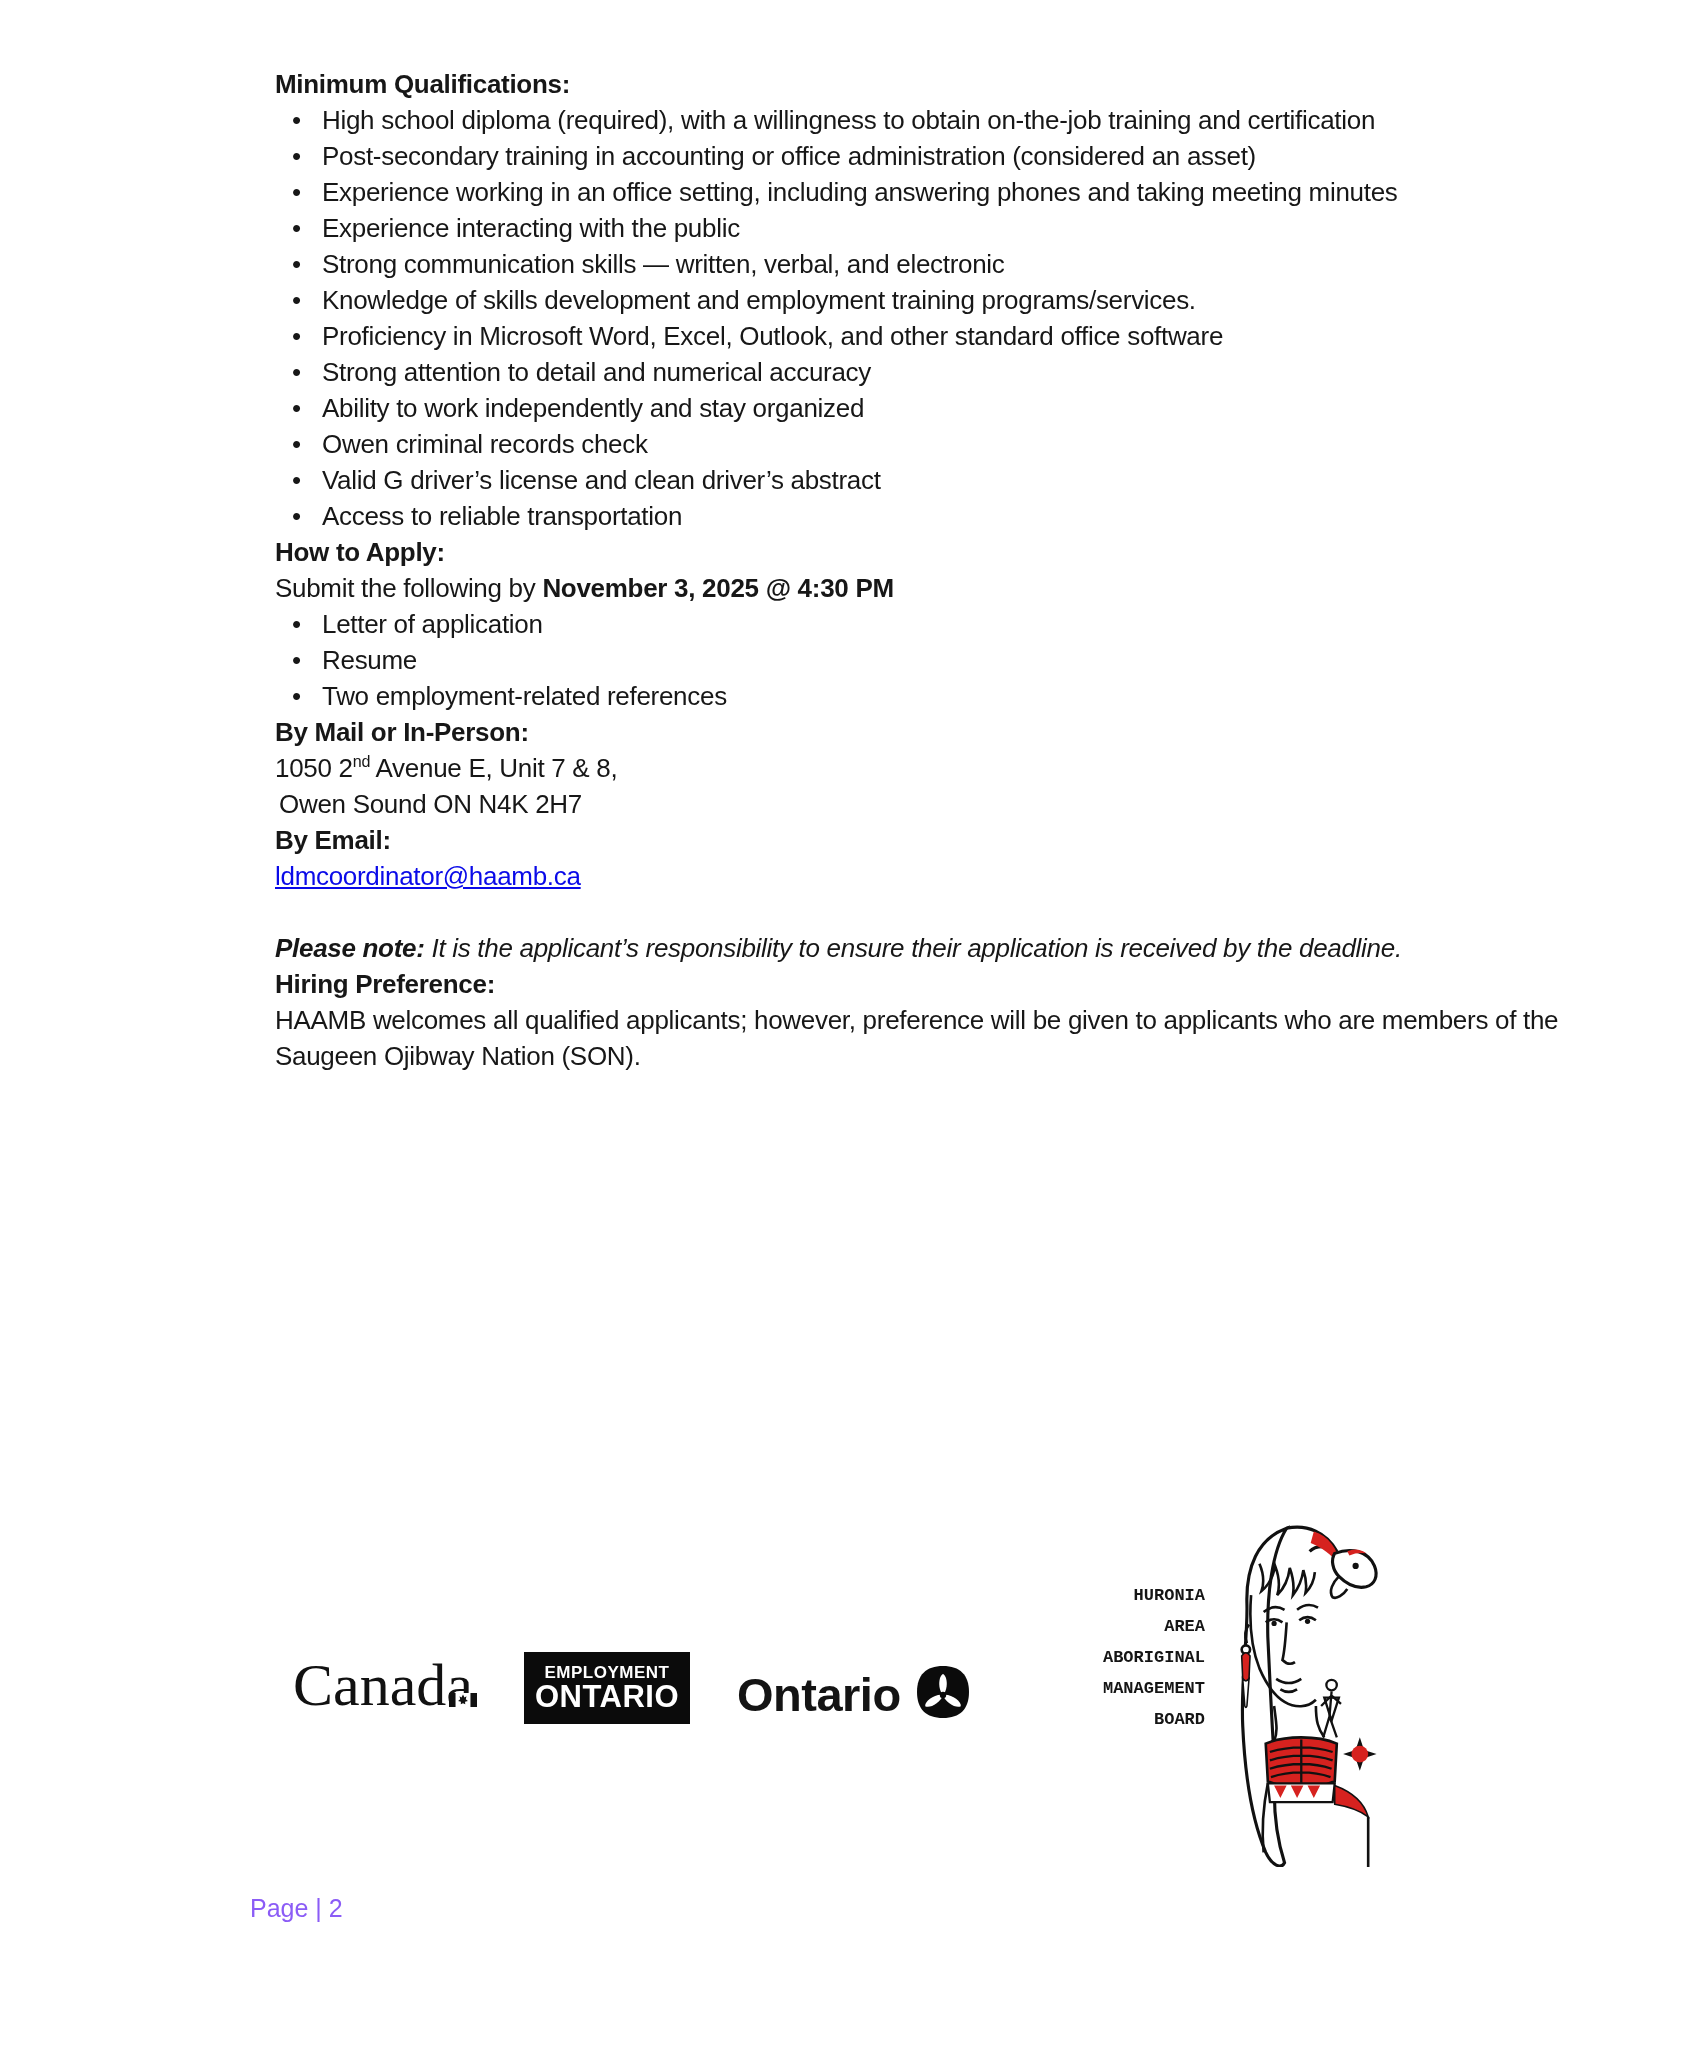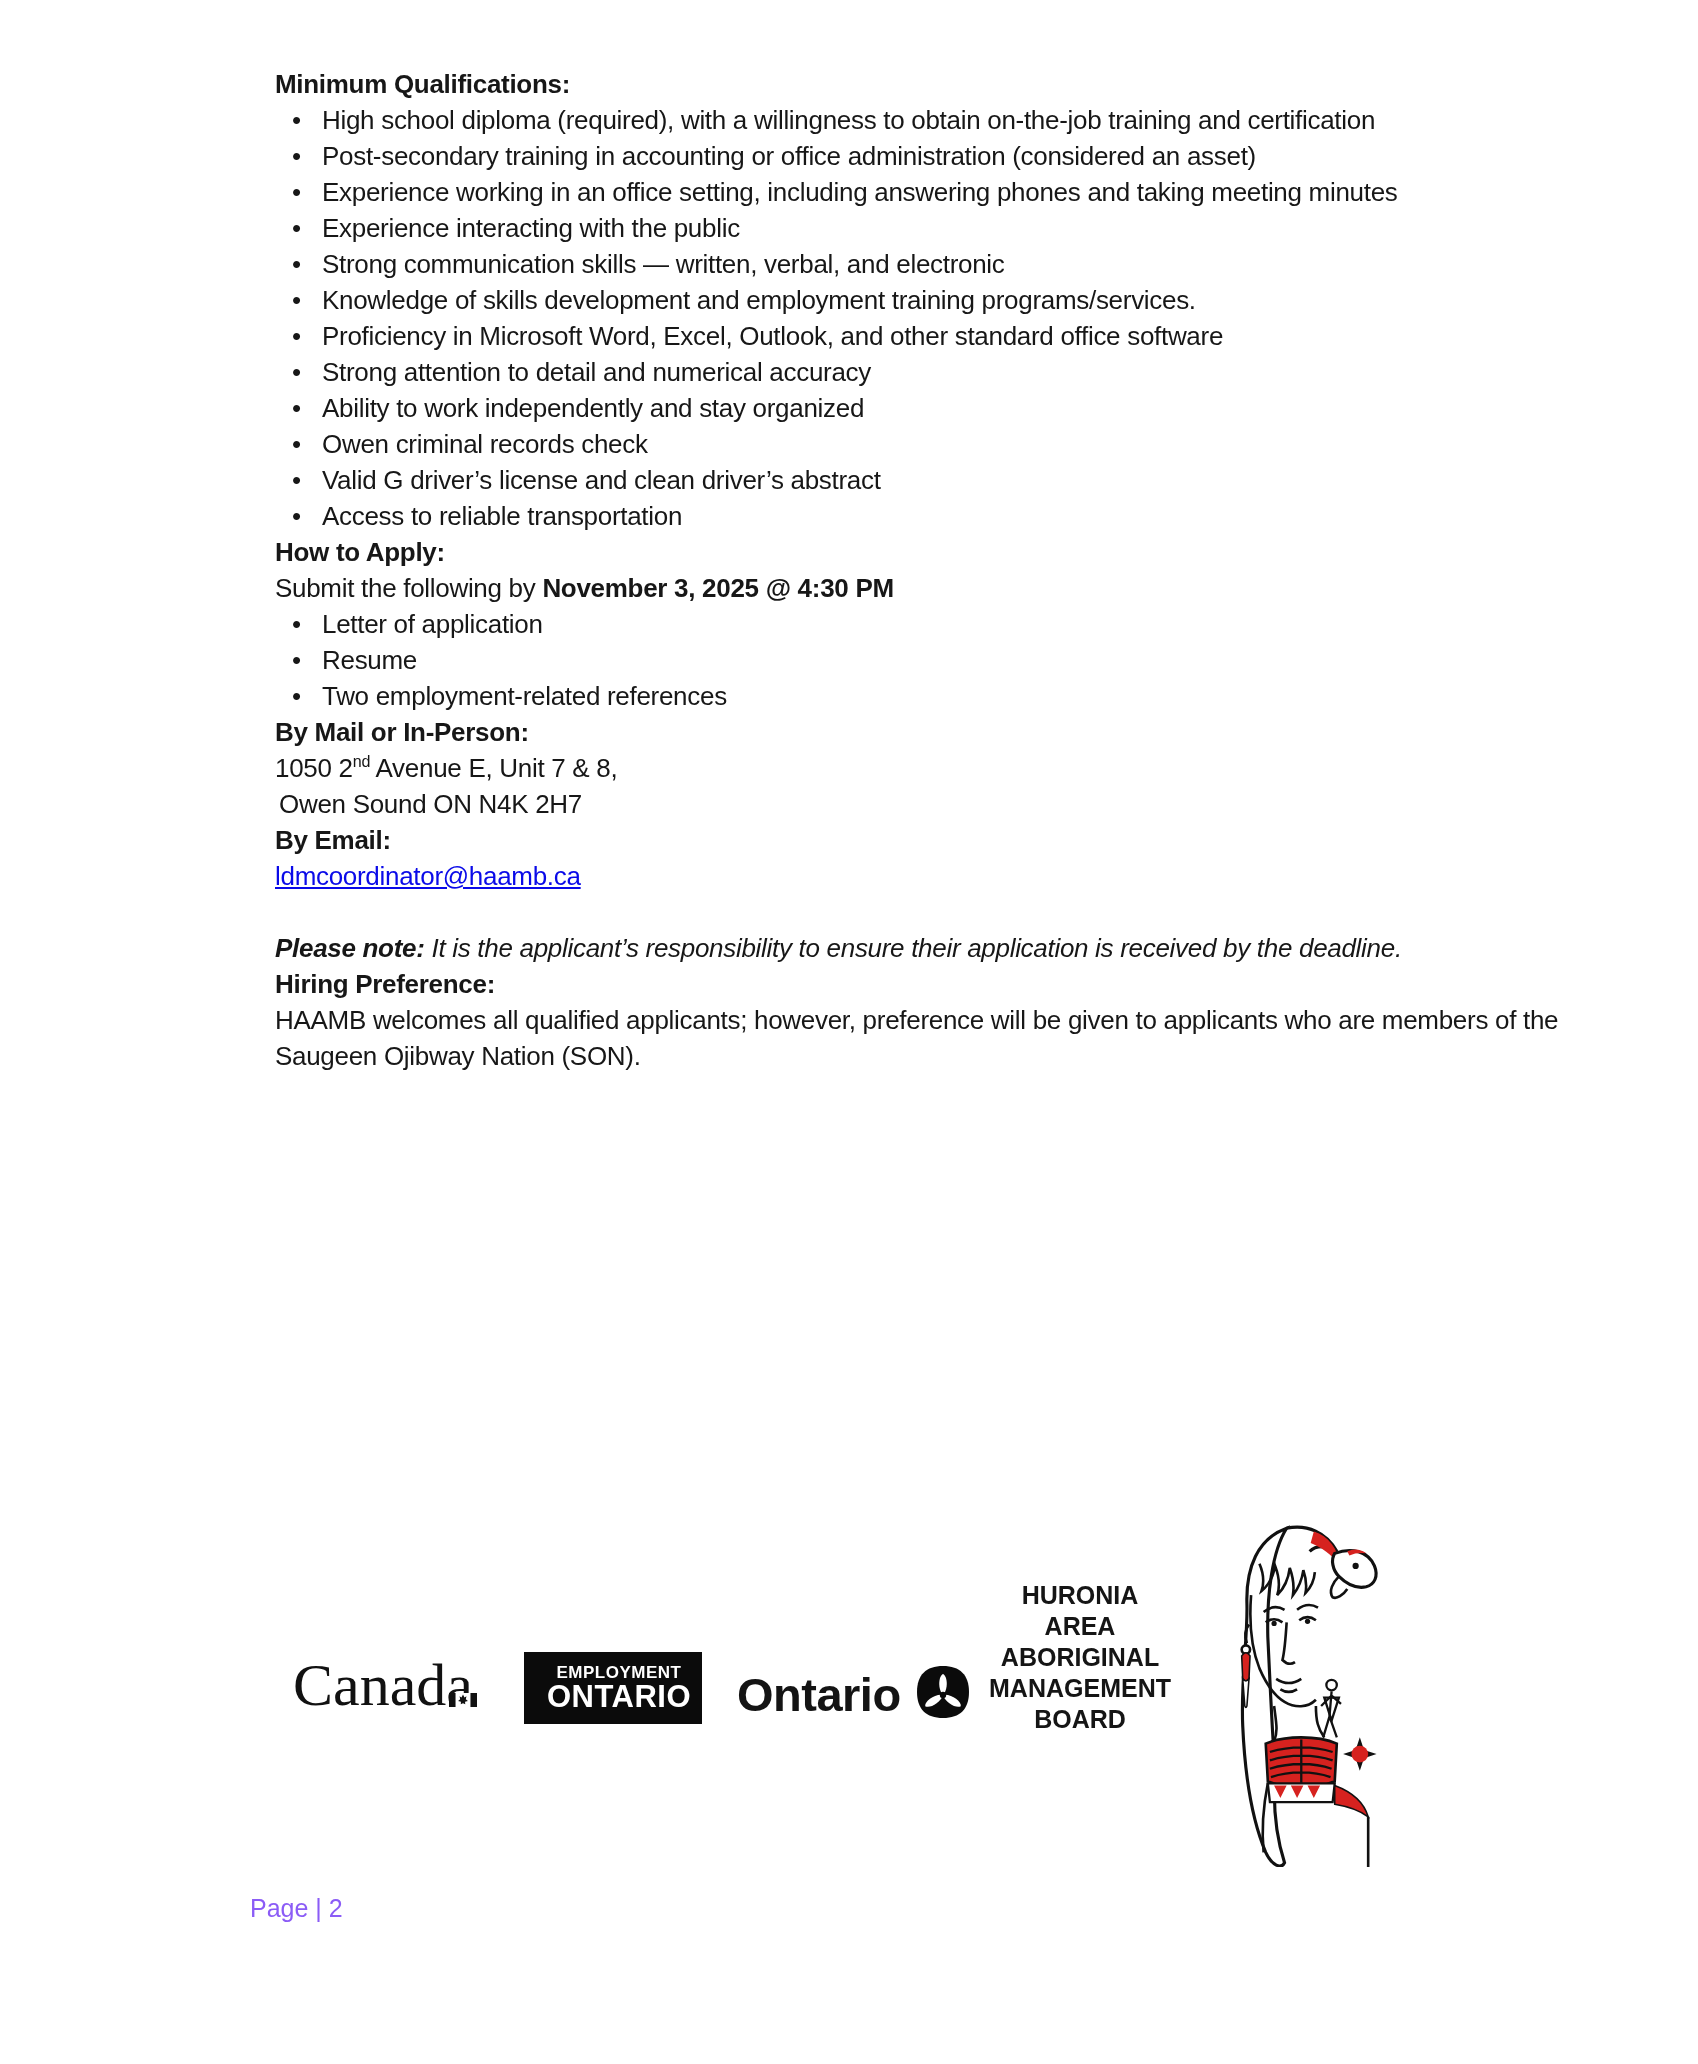--- a/index.html
+++ b/index.html
@@ -22,30 +22,30 @@
   ul.blist li{position:relative;padding-left:47px;line-height:36px;}
   ul.blist li::before{content:"•";position:absolute;left:17px;top:0;}
   .b{font-weight:bold;}
   .sup{font-size:0.62em;vertical-align:super;line-height:0;}
   .addr2{padding-left:4px;}
   a.email{color:#0a0ae8;text-decoration:underline;}
   .note-line{font-style:italic;}
   .note-line .lbl{font-weight:bold;}
 
   
-  .haamb{position:absolute;left:955px;top:1580px;width:250px;text-align:center;
-    font-family:Liberation Sans, sans-serif;font-weight:bold;font-size:25px;line-height:31px;color:#151515;}
+  .haamb{position:absolute;left:955px;top:1580px;width:250px;text-align:right;
+    font-family:Liberation Mono, monospace;font-weight:bold;font-size:17px;line-height:31px;color:#151515;}
   .haamb-art{position:absolute;left:1210px;top:1522px;}
 
   
   .canada-wm{position:absolute;left:293px;top:1655px;font-family:"Liberation Serif", serif;
     font-size:60px;line-height:60px;color:#111;}
   .canada-flag{position:absolute;right:-4px;top:2px;}
   .eo-box{position:absolute;left:524px;top:1652px;width:166px;height:72px;background:#0b0b0b;
-    display:flex;flex-direction:column;align-items:center;justify-content:center;color:#fff;padding-left:12px;}
+    display:flex;flex-direction:column;align-items:center;justify-content:center;color:#fff;}
   .eo-line1{font-size:17px;font-weight:bold;letter-spacing:0.5px;line-height:18px;}
   .eo-line2{font-size:31px;font-weight:bold;letter-spacing:0.5px;line-height:30px;}
   .ont{position:absolute;left:737px;top:1664px;display:flex;align-items:center;gap:14px;}
   .ont-word{font-size:47px;font-weight:bold;color:#141414;letter-spacing:-0.5px;}
 
   .page-num{position:absolute;left:250px;top:1894px;font-size:25px;color:#8b5cf6;}
 </style>
 </head>
 <body>
 

